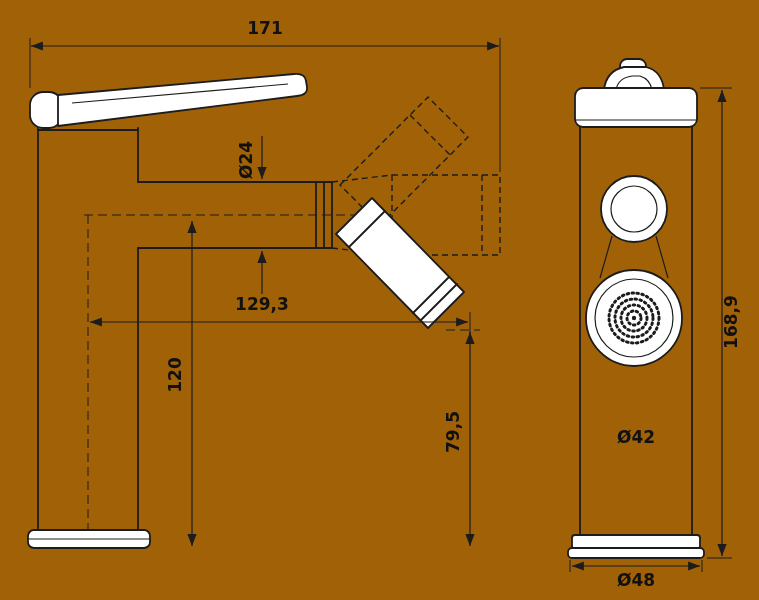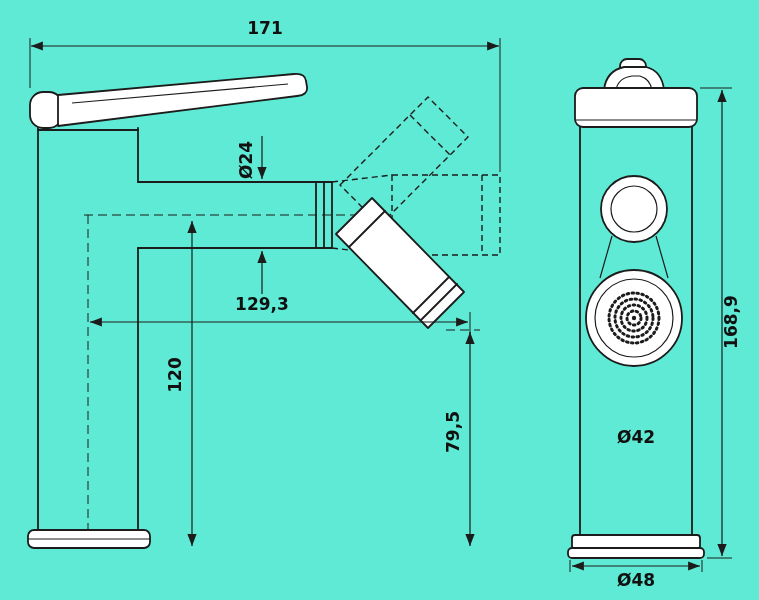--- a/index.html
+++ b/index.html
@@ -1,16 +1,16 @@
 <!DOCTYPE html>
 <html><head>
 <meta charset="utf-8">
 <style>
   html,body{margin:0;padding:0;background:#ffffff;}
-  .stage{position:relative;width:759px;height:600px;background:#5eead4;overflow:hidden;
+  .stage{position:relative;width:759px;height:600px;background:#a16207;overflow:hidden;
          font-family:"DejaVu Sans", sans-serif;}
   svg{display:block;}
   .obj{stroke:#1c1c1c;stroke-width:1.8;fill:none;stroke-linecap:round;stroke-linejoin:round;}
   .objf{stroke:#1c1c1c;stroke-width:1.8;fill:#ffffff;stroke-linejoin:round;}
   .thin{stroke:#1c1c1c;stroke-width:1.2;fill:none;}
   .dash{stroke:#1c1c1c;stroke-width:1.4;fill:none;stroke-dasharray:6 4;stroke-linejoin:round;}
   .cl{stroke:#1c1c1c;stroke-width:1;fill:none;stroke-dasharray:9 5;}
   .ext{stroke:#1c1c1c;stroke-width:1;fill:none;}
   .dim{stroke:#1c1c1c;stroke-width:1.2;fill:none;}
   .dots{stroke:#1c1c1c;stroke-width:3;fill:none;stroke-dasharray:1.6 3.4;stroke-linecap:round;}

